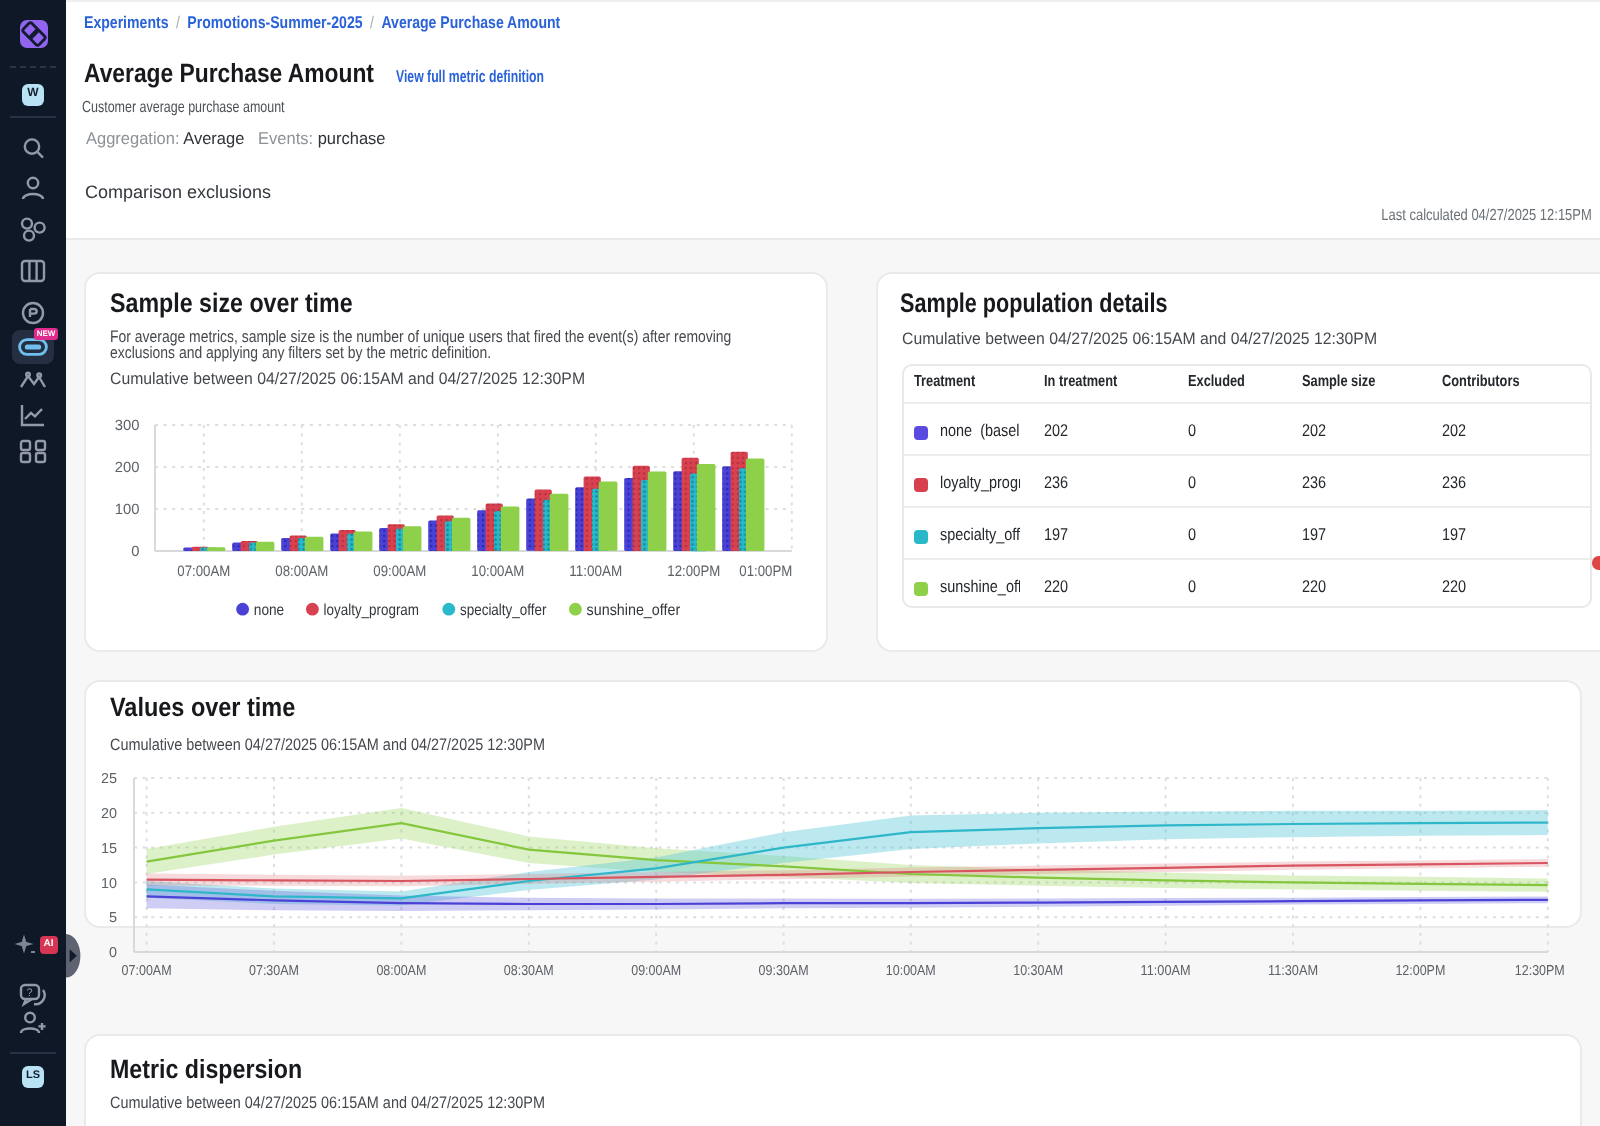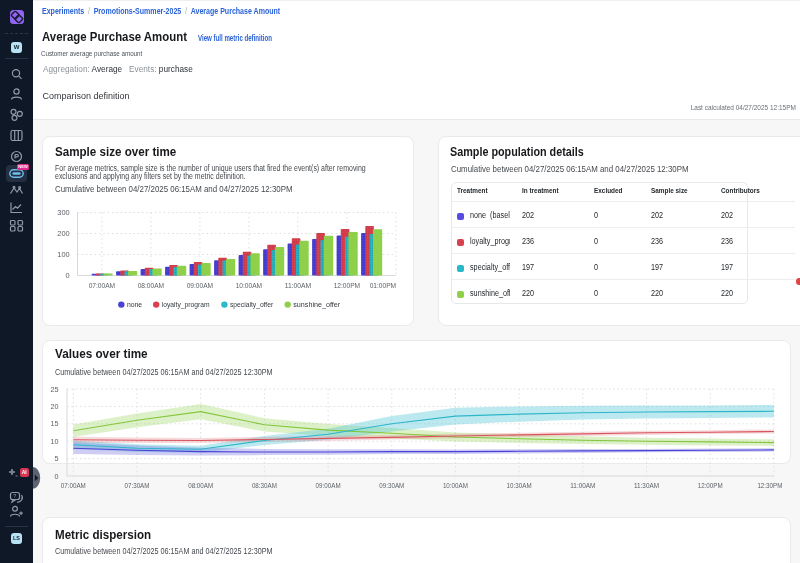--- a/index.html
+++ b/index.html
@@ -27,42 +27,42 @@
 #lastcalc { position:absolute; right:4px; top:103px; font-size:8px; color:#6a7076; transform:scaleX(0.81); transform-origin:right center; white-space:nowrap; }
 
 .card { position:absolute; background:#fff; border:1px solid #e9eaeb; border-radius:8px; }
 #c1 { left:42px; top:136px; width:372px; height:190px; }
 #c2 { left:438px; top:136px; width:369px; height:190px; }
 #c3 { left:42px; top:340px; width:749px; height:124px; }
 #c4 { left:42px; top:517px; width:749px; height:60px; }
 .ct { position:absolute; left:12px; font-weight:700; color:#17191c; transform:scaleX(0.86); transform-origin:left center; white-space:nowrap; }
 .csub { position:absolute; left:12px; font-size:8.3px; color:#45494e; transform:scaleX(0.95); transform-origin:left center; white-space:nowrap; }
 
-#tbl { position:absolute; left:12px; top:45px; width:297px; height:122px; border:1px solid #e7e8ea; border-radius:5px; }
+#tbl { position:absolute; left:12px; top:45px; width:345px; height:122px; border:1px solid #e7e8ea; border-radius:5px; }
 .th { position:absolute; top:0; height:18px; line-height:16.5px; font-size:8px; font-weight:700; color:#24282c; transform:scaleX(0.8); transform-origin:left center; white-space:nowrap; }
 .trow { position:absolute; left:0; width:343px; height:26px; border-top:1px solid #ededef; }
 .td { position:absolute; font-size:8.5px; color:#24282c; line-height:26px; transform:scaleX(0.85); transform-origin:left center; }
 .sq { position:absolute; left:5px; top:11px; width:7px; height:7px; border-radius:2px; }
 .tname { position:absolute; left:17.5px; width:47px; overflow:hidden; white-space:nowrap; font-size:8.5px; color:#24282c; line-height:26px; transform:scaleX(0.85); transform-origin:left center; }
 
 #reddot { position:absolute; right:-2.5px; top:278px; width:6.5px; height:6.5px; background:#e04545; border-radius:50%; z-index:9; }
 #handle { position:absolute; left:33px; top:467px; width:9px; height:22px; z-index:6; }
 </style>
 </head>
 <body>
 <div id="app">
 
 <div id="hdr">
       <div style="position:absolute;left:0;top:0;width:767px;height:1px;background:#edeff1;"></div>
   <div id="crumb">Experiments<span class="sep">/</span>Promotions-Summer-2025<span class="sep">/</span>Average Purchase Amount</div>
   <div id="title">Average Purchase Amount</div>
   <div id="viewlink">View full metric definition</div>
   <div id="subtitle">Customer average purchase amount</div>
   <div id="aggrow">Aggregation: <b>Average</b> &nbsp; Events: <b>purchase</b></div>
-  <div id="comprow-label">Comparison definition</div>
+  <div id="comprow-label">Comparison exclusions</div>
   <div id="lastcalc">Last calculated 04/27/2025 12:15PM</div>
 </div>
 
 <div id="sb">
   <svg style="position:absolute;left:10px;top:10px;" width="14" height="14" viewBox="0 0 14 14">
         <rect width="14" height="14" rx="3.5" fill="#9165f0"></rect>
         <rect x="2.2" y="2.2" width="6" height="6" rx="1.2" fill="none" stroke="#131c2e" stroke-width="1.4" transform="rotate(45 5.2 5.2)"></rect>
         <rect x="5.8" y="5.8" width="6" height="6" rx="1.2" fill="none" stroke="#131c2e" stroke-width="1.4" transform="rotate(45 8.8 8.8)"></rect>
       </svg>
   <div class="sbdiv" style="top:33px;border-top:1px dashed #2b3548;"></div>

